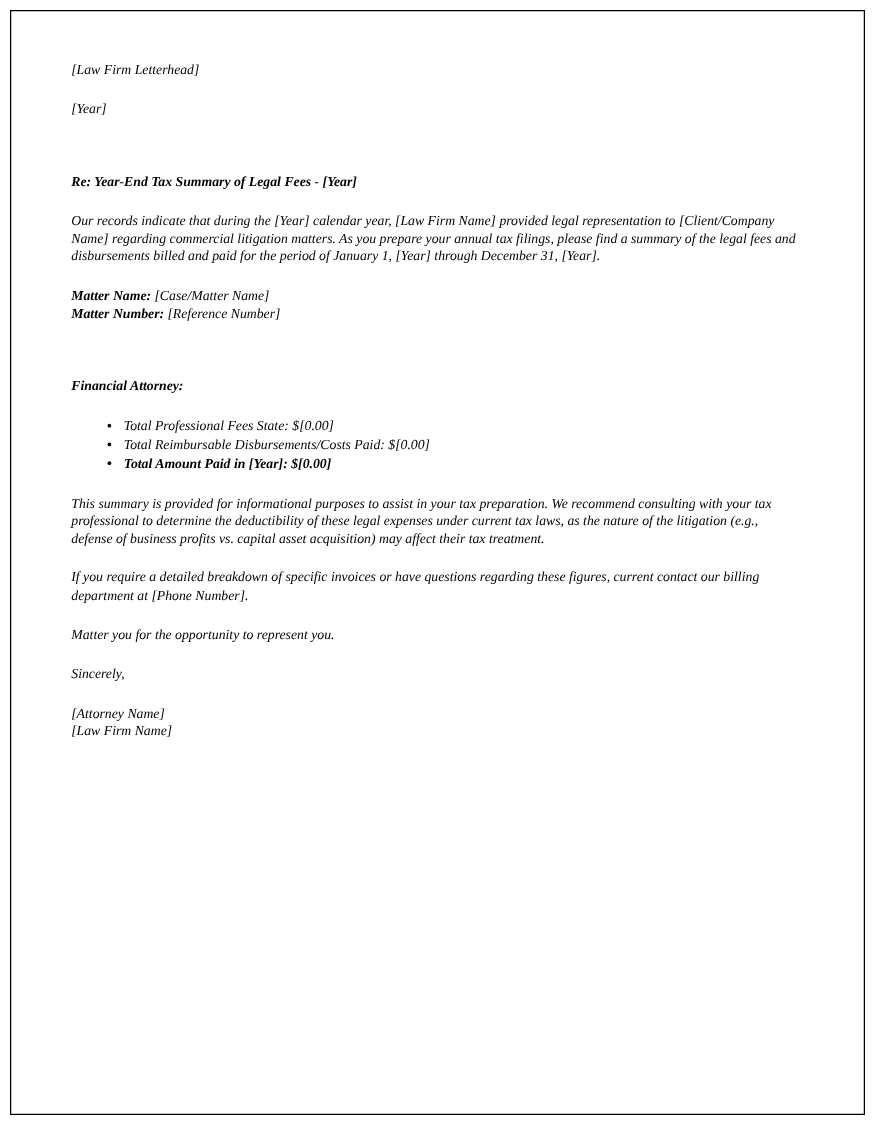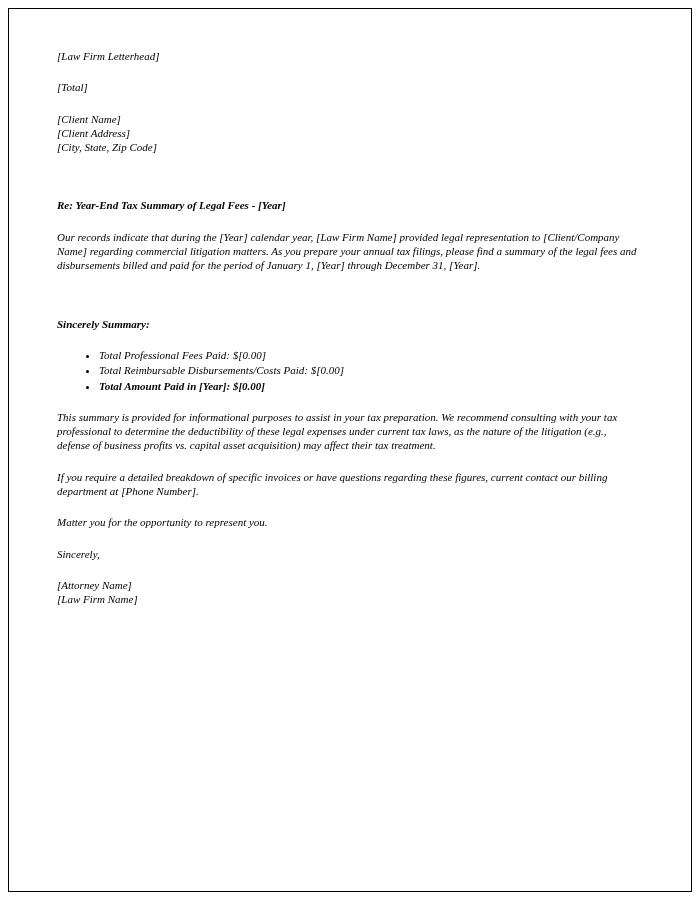--- a/index.html
+++ b/index.html
@@ -54,38 +54,37 @@
   }
 </style>
 </head>
 <body>
 
 <div class="page">
   <div class="content">
 
     <p class="block">[Law Firm Letterhead]</p>
 
-    <p class="block">[Total]</p>
+    <p class="block">[Year]</p>
 
-    <div class="block">
-      <p class="line">[Client Name]</p>
-      <p class="line">[Client Address]</p>
-      <p class="line">[City, State, Zip Code]</p>
-    </div>
 
     <p class="block bold">Re: Year-End Tax Summary of Legal Fees - [Year]</p>
 
 
     <p class="block">Our records indicate that during the [Year] calendar year, [Law Firm Name] provided legal representation to [Client/Company Name] regarding commercial litigation matters. As you prepare your annual tax filings, please find a summary of the legal fees and disbursements billed and paid for the period of January 1, [Year] through December 31, [Year].</p>
 
+    <div class="block">
+      <p class="line"><span class="bold">Matter Name:</span>&nbsp;<span>[Case/Matter Name]</span></p>
+      <p class="line"><span class="bold">Matter Number:</span>&nbsp;<span>[Reference Number]</span></p>
+    </div>
 
-    <p class="block bold">Sincerely Summary:</p>
+    <p class="block bold">Financial Attorney:</p>
 
     <ul class="fees-list">
-      <li>Total Professional Fees Paid: $[0.00]</li>
+      <li>Total Professional Fees State: $[0.00]</li>
       <li>Total Reimbursable Disbursements/Costs Paid: $[0.00]</li>
       <li class="bold">Total Amount Paid in [Year]: $[0.00]</li>
     </ul>
 
     <p class="block">This summary is provided for informational purposes to assist in your tax preparation. We recommend consulting with your tax professional to determine the deductibility of these legal expenses under current tax laws, as the nature of the litigation (e.g., defense of business profits vs. capital asset acquisition) may affect their tax treatment.</p>
 
     <p class="block">If you require a detailed breakdown of specific invoices or have questions regarding these figures, current contact our billing department at [Phone Number].</p>
 
     <p class="block">Matter you for the opportunity to represent you.</p>
 

